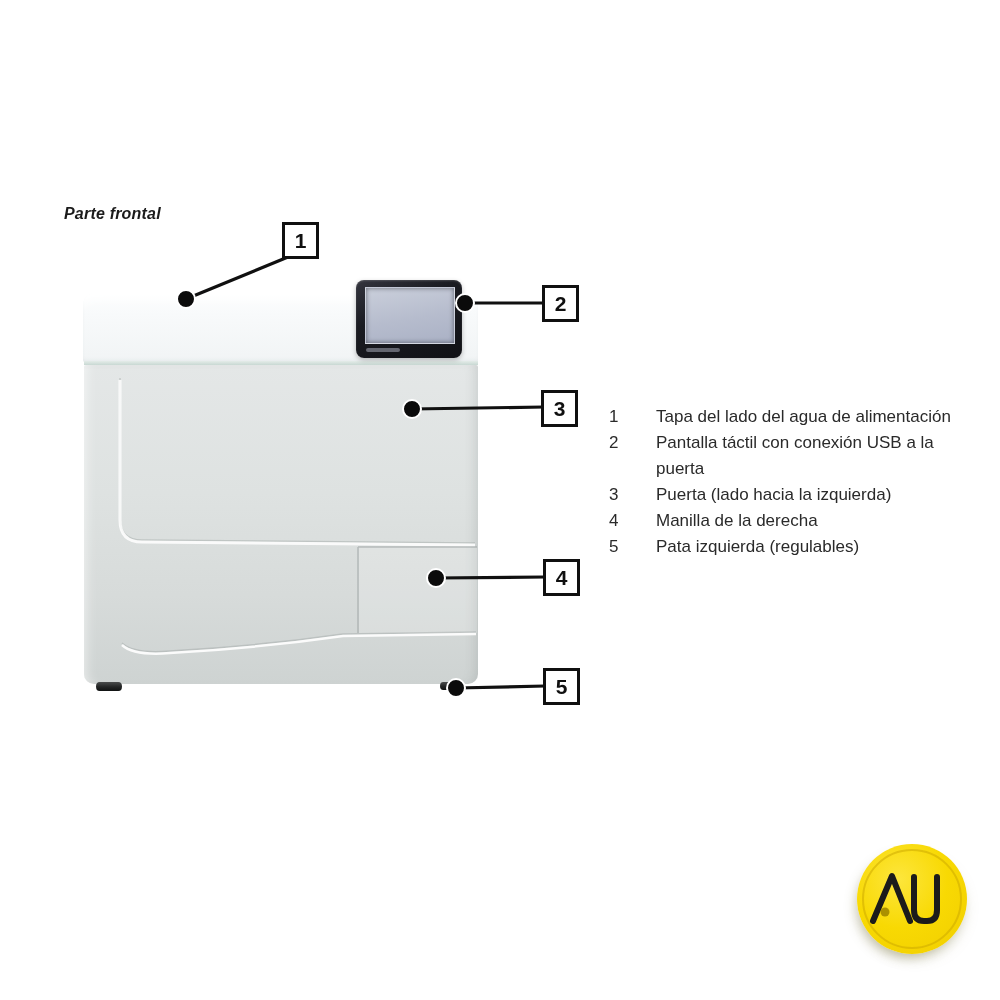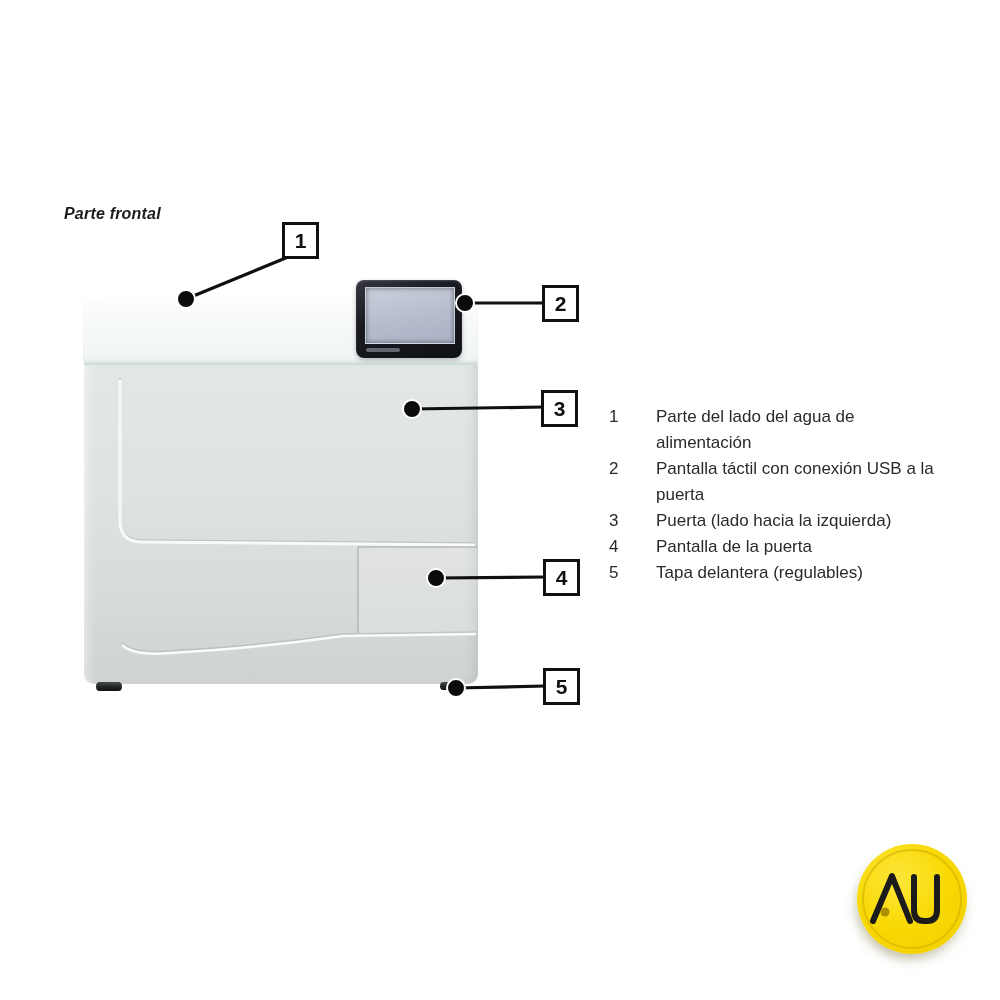--- a/index.html
+++ b/index.html
@@ -140,37 +140,37 @@
   <div class="callout co-4">
     <span>4</span>
   </div>
   <div class="callout co-5">
     <span>5</span>
   </div>
 
   <div class="legend">
     <div class="legend-row">
       <span class="legend-num">1</span>
-      <span class="legend-text">Parte del lado del agua de alimentación</span>
+      <span class="legend-text">Tapa del lado del agua de alimentación</span>
     </div>
     <div class="legend-row">
       <span class="legend-num">2</span>
       <span class="legend-text">Pantalla táctil con conexión USB a la puerta</span>
     </div>
     <div class="legend-row">
       <span class="legend-num">3</span>
       <span class="legend-text">Puerta (lado hacia la izquierda)</span>
     </div>
     <div class="legend-row">
       <span class="legend-num">4</span>
-      <span class="legend-text">Pantalla de la puerta</span>
+      <span class="legend-text">Manilla de la derecha</span>
     </div>
     <div class="legend-row">
       <span class="legend-num">5</span>
-      <span class="legend-text">Tapa delantera (regulables)</span>
+      <span class="legend-text">Pata izquierda (regulables)</span>
     </div>
   </div>
 
   <div class="logo">
     <svg width="110" height="110" viewBox="0 0 110 110">
 
       <path d="M 16 77 L 35 32 L 53 77" fill="none" stroke="#1b1b1b" stroke-width="6" stroke-linecap="round" stroke-linejoin="round"></path>
 
       <circle cx="28" cy="68" r="4.5" fill="#ab9100"></circle>
 

